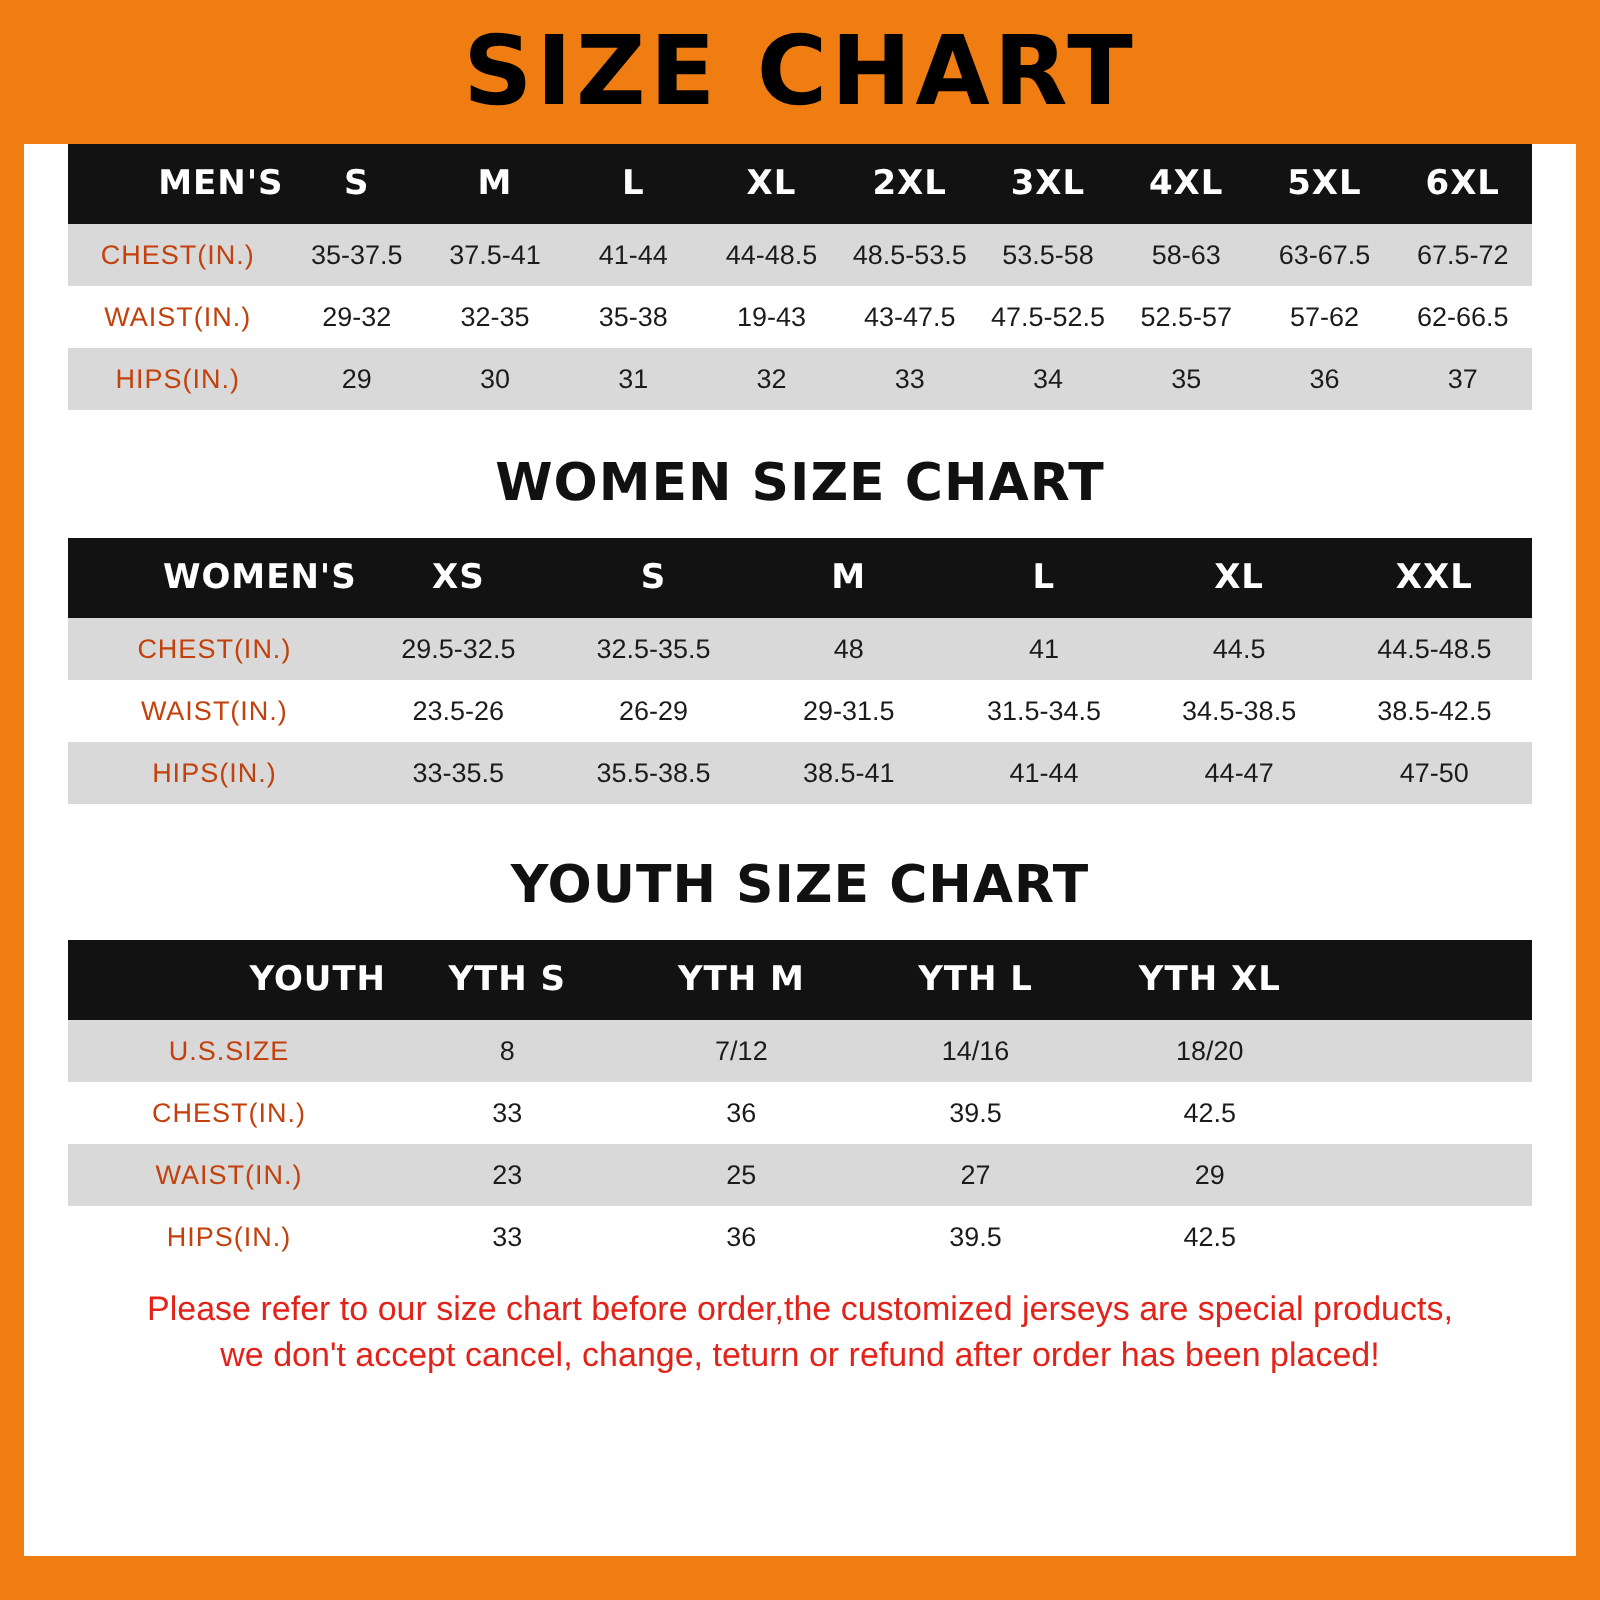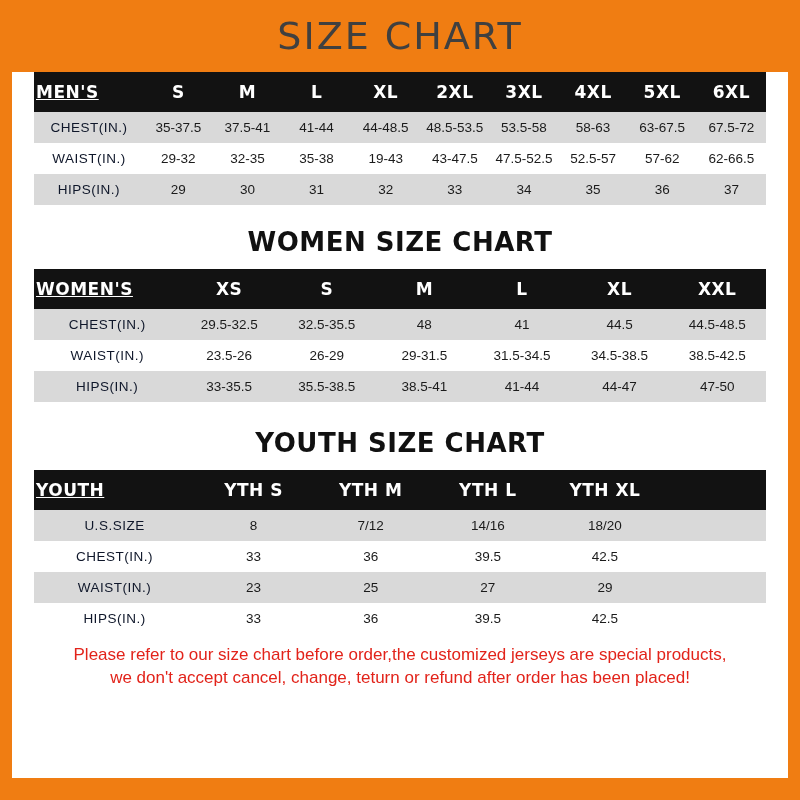--- a/index.html
+++ b/index.html
@@ -27,24 +27,24 @@
   .header-band {
     background: #f07d12;
     height: 72px;
     display: flex;
     align-items: center;
     justify-content: center;
     margin: 0 -12px;
   }
   .header-title {
     font-family: "DejaVu Sans", sans-serif;
-    font-weight: normal;
-    font-size: 38px;
+    font-weight: bold;
+    font-size: 48px;
     letter-spacing: 2px;
-    color: #404040;
+    color: #000000;
     line-height: 1;
   }
   .content {
     flex: 1 1 auto;
     padding: 0 22px;
     box-sizing: border-box;
   }
   .section-title {
     text-align: center;
     font-family: "DejaVu Sans", sans-serif;
@@ -66,36 +66,35 @@
     background: #121212;
     color: #ffffff;
     font-family: "DejaVu Sans", sans-serif;
     font-weight: bold;
     font-size: 17px;
     padding: 10px 2px;
     text-align: center;
     letter-spacing: 0.5px;
   }
   table.size thead th.rowhead {
-    text-align: left;
+    text-align: right;
     font-size: 17px;
-    text-decoration: underline;
   }
   table.size tbody td {
     font-size: 13.5px;
     color: #1b1b1b;
     text-align: center;
     padding: 8px 1px;
     font-family: "Liberation Sans", sans-serif;
   }
   table.size tbody td.rowhead {
     text-align: center;
     font-size: 13.5px;
     letter-spacing: 0.5px;
-    color: #0f172a;
+    color: #c2410c;
   }
   table.size tbody tr.alt td {
     background: #d9d9d9;
   }
   table.size tbody tr.plain td {
     background: #ffffff;
   }
   
   .men col.c0 { width: 15%; }
   

